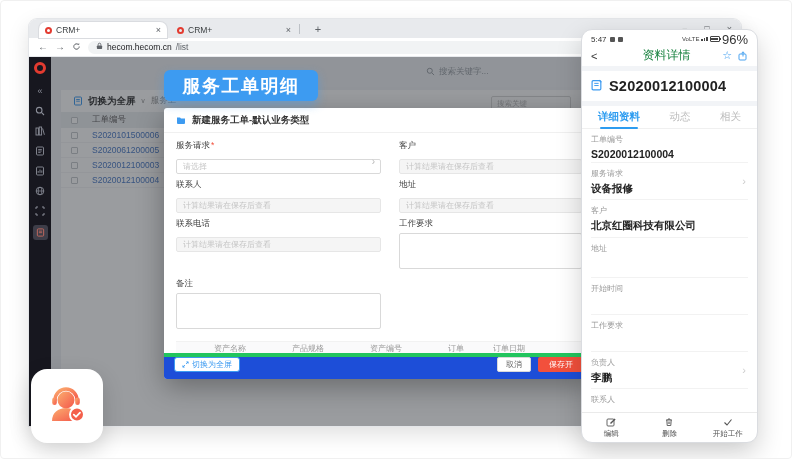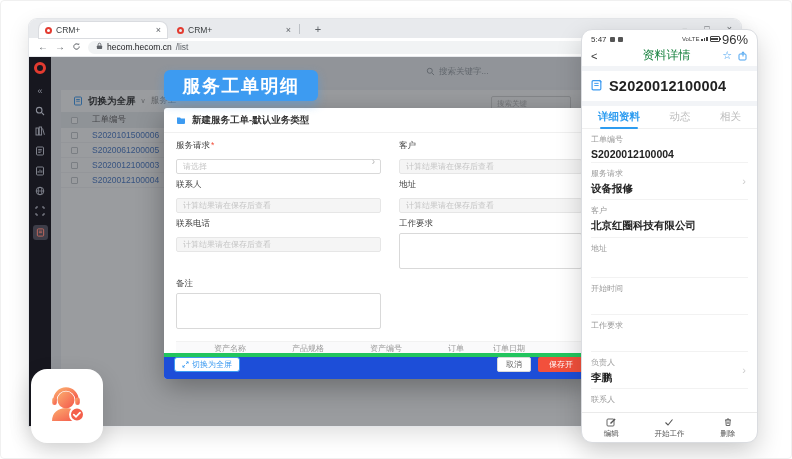--- a/index.html
+++ b/index.html
@@ -419,30 +419,30 @@
     <div class="p-toolbar">
       <div class="p-tool">
         <svg viewBox="0 0 10 10">
             <rect x="1" y="2" width="7" height="7" rx="1" fill="none" stroke="#555" stroke-width="0.9"></rect>
             <path d="M4 6l4.6-4.6 1 1L5 7z" fill="#555"></path>
           </svg>
         <span>编辑</span>
       </div>
       <div class="p-tool">
         <svg viewBox="0 0 10 10">
-            <path d="M1.5 5.5L4 8l4.5-5.5" fill="none" stroke="#555" stroke-width="1.1"></path>
-          </svg>
-        <span>开始工作</span>
-      </div>
-      <div class="p-tool">
-        <svg viewBox="0 0 10 10">
             <path d="M2 3h6M4 3V2h2v1M2.8 3l.4 5.5h3.6L7.2 3" fill="none" stroke="#555" stroke-width="0.9"></path>
             <path d="M4.3 4.5v2.5M5.7 4.5v2.5" stroke="#555" stroke-width="0.7"></path>
           </svg>
         <span>删除</span>
+      </div>
+      <div class="p-tool">
+        <svg viewBox="0 0 10 10">
+            <path d="M1.5 5.5L4 8l4.5-5.5" fill="none" stroke="#555" stroke-width="1.1"></path>
+          </svg>
+        <span>开始工作</span>
       </div>
     </div>
   </div>
 
   <div class="support">
     <svg width="46" height="46" viewBox="0 0 46 46">
       <defs>
         <linearGradient id="og" x1="0" y1="0" x2="1" y2="1">
           <stop offset="0" stop-color="#FBAE6F"></stop>
           <stop offset="1" stop-color="#F4554A"></stop>

